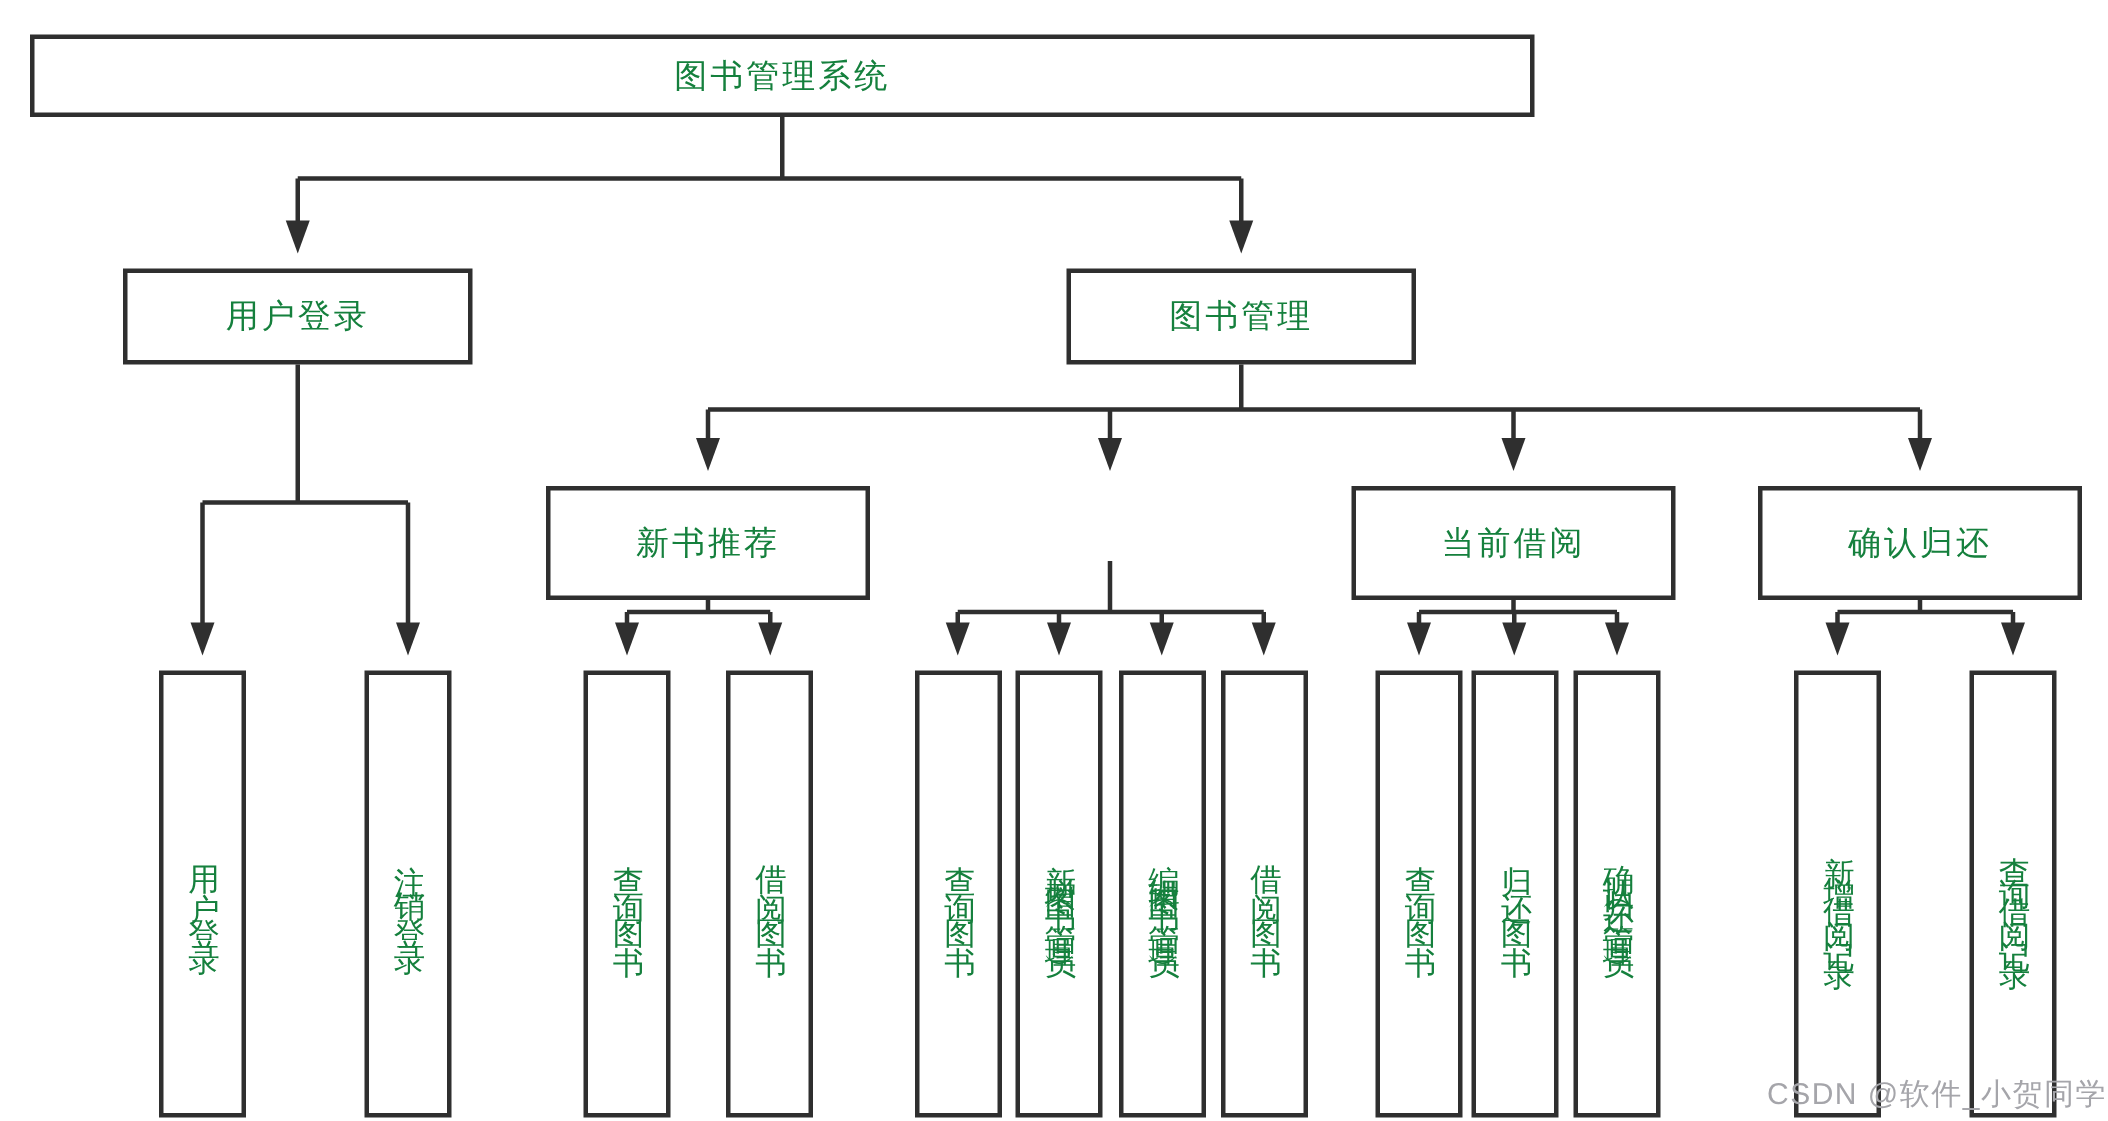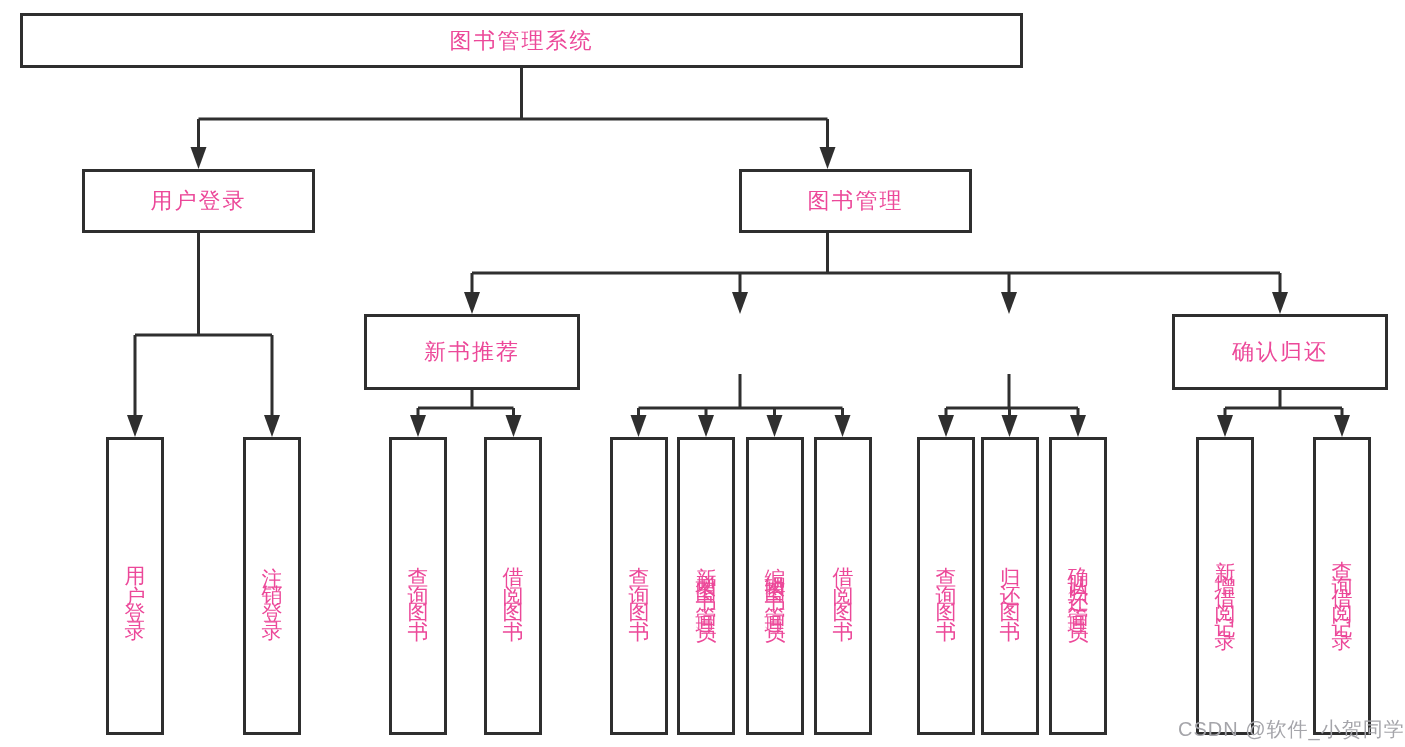--- a/index.html
+++ b/index.html
@@ -2,26 +2,26 @@
 <html><head>
 <meta charset="utf-8">
 <style>
   html,body { margin:0; padding:0; background:#ffffff; }
   body { width:1405px; height:747px; position:relative; overflow:hidden;
          font-family:"Liberation Sans","DejaVu Sans",sans-serif; }
   .canvas { position:absolute; left:0; top:0; width:1405px; height:747px; }
   svg.connectors { position:absolute; left:0; top:0; }
   .box { position:absolute; box-sizing:border-box; background:#ffffff;
          border:3px solid #2f2f2f; display:flex; align-items:center;
-         justify-content:center; color:#ec4899; text-align:right; }
+         justify-content:center; color:#15803d; text-align:right;margin-top:10px; }
   .hbox  { font-size:22px; letter-spacing:2px; }
   .root  { left:20px;  top:13px;  width:1003px; height:55px; }
   .lvl2  { top:169px; width:233px; height:64px; }
   .lvl2.n-user { left:82px; }
-  .lvl2.n-mgmt { left:739px; }
+  .lvl2.n-mgmt { left:711px; }
   .lvl3  { top:314px; width:216px; height:76px; }
   .vbox  { top:437px; width:58px; height:298px; }
   .vtext { writing-mode:vertical-rl; font-size:21px; line-height:1.05; }
   .ls4 { letter-spacing:18px; }
   .ls6 { letter-spacing:14px; }
   .ls9 { letter-spacing:8px; }
   .watermark { position:absolute; left:1178px; top:716px; font-size:20px;
                color:#a5a5aa; letter-spacing:1px; white-space:nowrap; }
 </style>
 </head>
@@ -60,20 +60,21 @@
       <polygon points="1334,415 1350,415 1342,437"></polygon>
     </g>
   </svg>
 
   <div class="box hbox root">图书管理系统</div>
 
   <div class="box hbox lvl2 n-user">用户登录</div>
   <div class="box hbox lvl2 n-mgmt">图书管理</div>
 
   <div class="box hbox lvl3" style="left:364px">新书推荐</div>
+  <div class="box hbox lvl3" style="left:901px">当前借阅</div>
   <div class="box hbox lvl3" style="left:1172px">确认归还</div>
 
   <div class="box vbox" style="left:106px">
     <span class="vtext ls4">用户登录</span>
   </div>
   <div class="box vbox" style="left:243px">
     <span class="vtext ls4">注销登录</span>
   </div>
 
   <div class="box vbox" style="left:389px">

